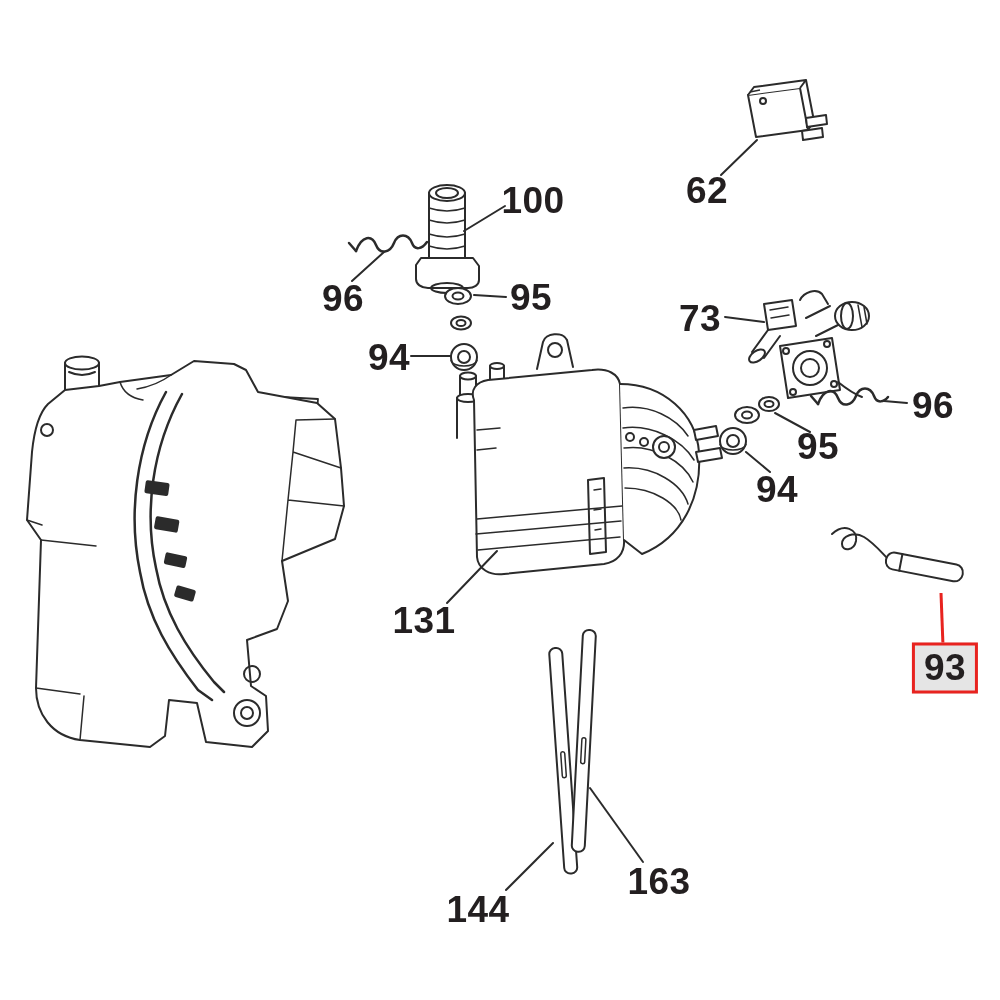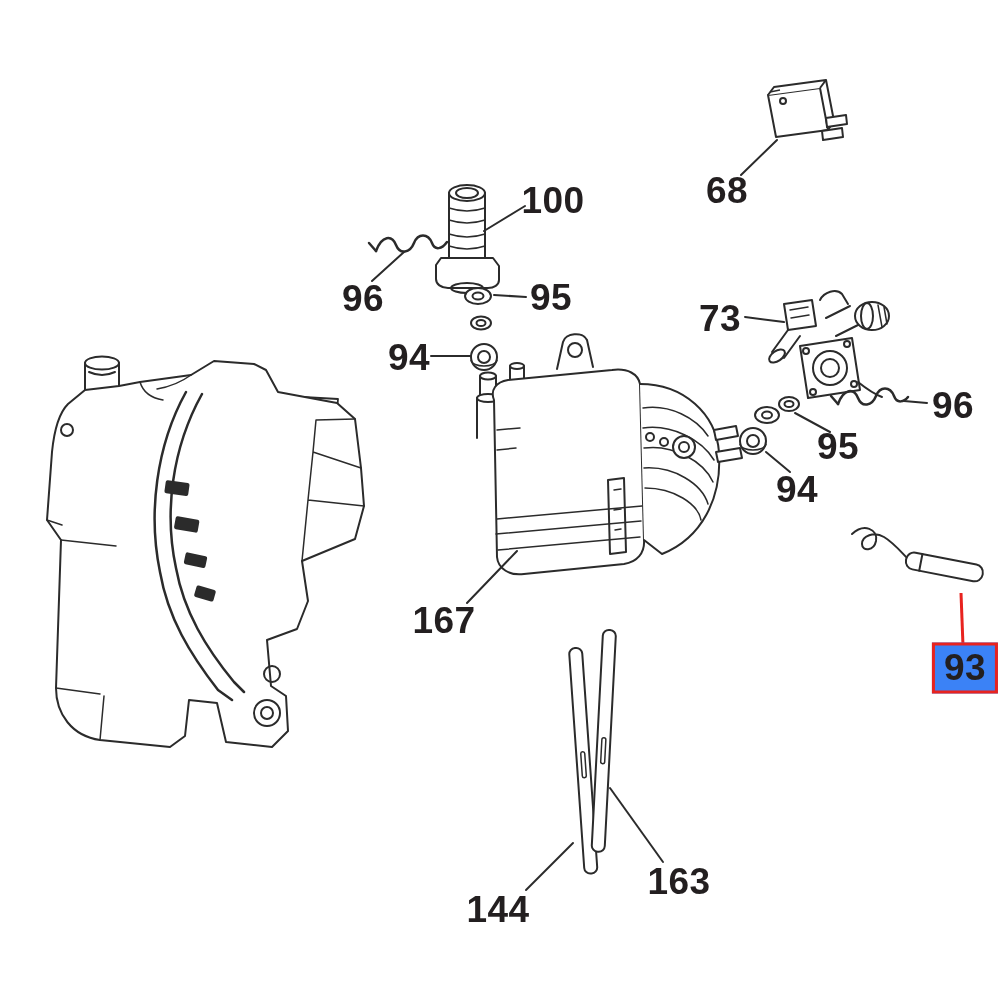--- a/index.html
+++ b/index.html
@@ -1,29 +1,29 @@
 <!DOCTYPE html>
 <html><head>
 <meta charset="utf-8">
 <style>
   html,body{margin:0;padding:0;}
   body{
     width:1000px;height:1000px;position:relative;overflow:hidden;
     background:#ffffff;
     font-family:"Liberation Sans",sans-serif;
   }
-  .stage{position:absolute;inset:0;margin-left:20px;}
+  .stage{position:absolute;inset:0;}
   .stage svg{position:absolute;top:0;left:0;}
   .part-label{
     position:absolute;transform:translate(-50%,-50%);
     font-weight:700;font-size:37px;line-height:1;color:#231f20;
     white-space:nowrap;letter-spacing:.5px;
   }
   .part-label.boxed{
-    border:3px solid #e8231f;background:#3b82f6;
+    border:3px solid #e8231f;background:#e5e5e5;
     padding:3px 9px 5px;
   }
 </style>
 </head>
 <body>
 
 <div class="stage">
 
   <svg width="1000" height="1000" viewBox="0 0 1000 1000">
 
@@ -209,23 +209,23 @@
       <path d="M643,862 L590,788"></path>
       <path d="M506,890 L553,843"></path>
     </g>
     <path d="M943,646 L941,593" fill="none" stroke="#e8231f" stroke-width="3"></path>
   </svg>
 
   <div class="part-label" style="left:533px;top:200px;">100</div>
   <div class="part-label" style="left:343px;top:298px;">96</div>
   <div class="part-label" style="left:531px;top:297px;">95</div>
   <div class="part-label" style="left:389px;top:357px;">94</div>
-  <div class="part-label" style="left:707px;top:190px;">68</div>
+  <div class="part-label" style="left:707px;top:190px;">62</div>
   <div class="part-label" style="left:700px;top:318px;">73</div>
   <div class="part-label" style="left:933px;top:405px;">96</div>
   <div class="part-label" style="left:818px;top:446px;">95</div>
   <div class="part-label" style="left:777px;top:489px;">94</div>
   <div class="part-label boxed" style="left:945px;top:668px;">93</div>
-  <div class="part-label" style="left:424px;top:620px;">167</div>
+  <div class="part-label" style="left:424px;top:620px;">131</div>
   <div class="part-label" style="left:659px;top:881px;">163</div>
   <div class="part-label" style="left:478px;top:909px;">144</div>
 
 </div>
 
 </body></html>

